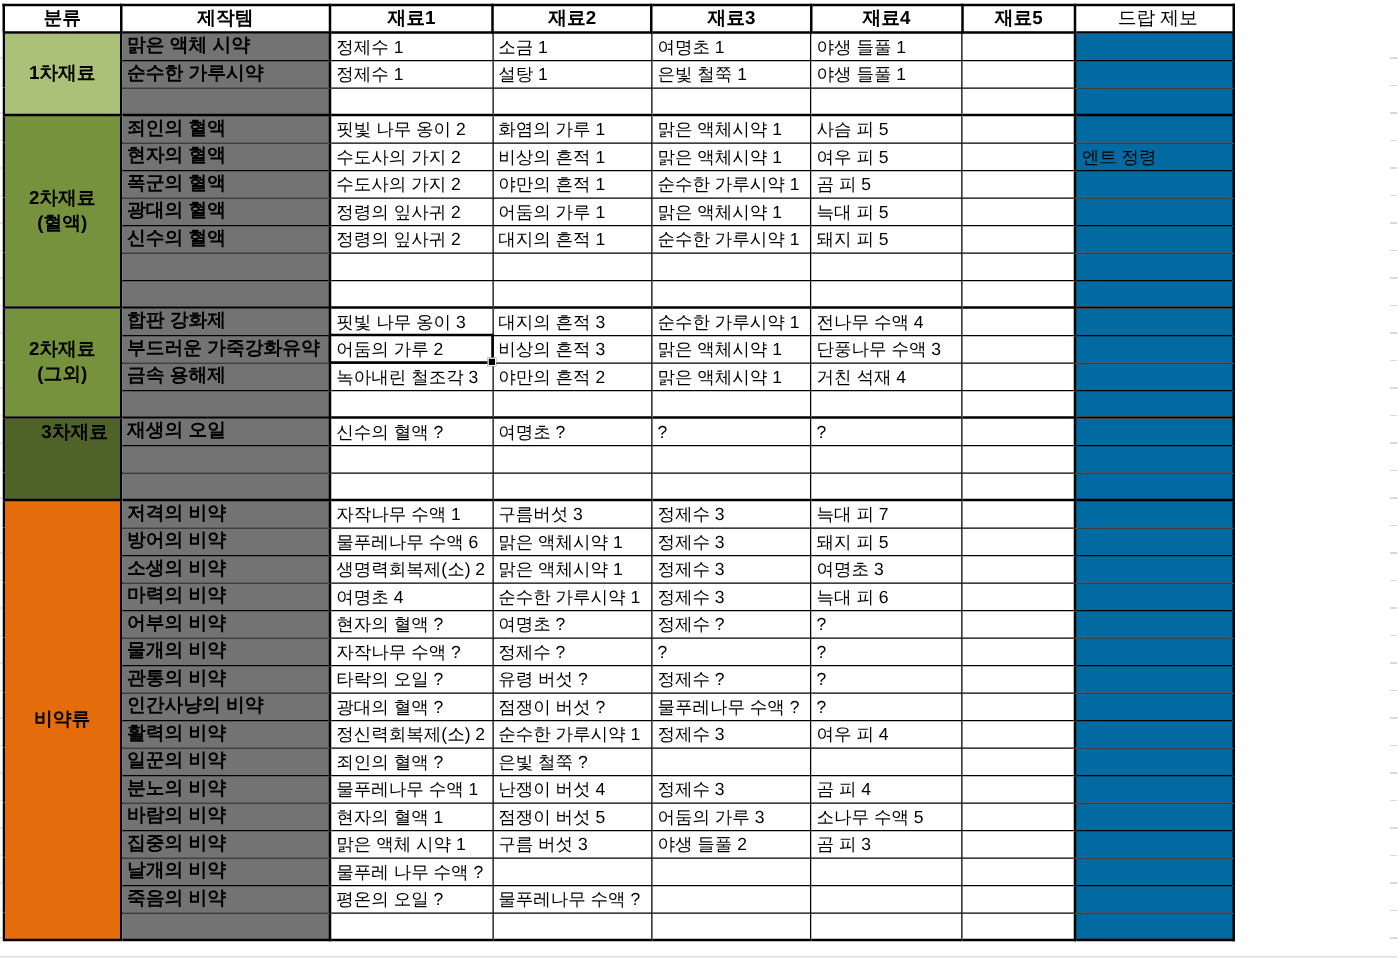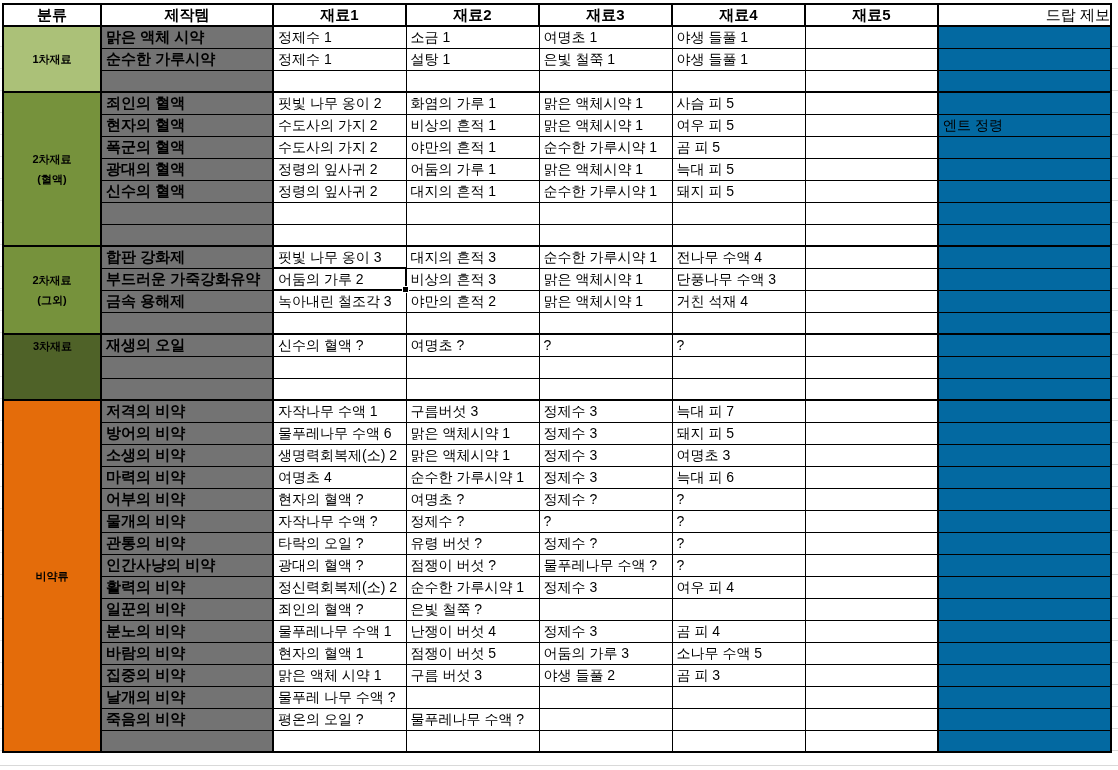--- a/index.html
+++ b/index.html
@@ -1,23 +1,23 @@
 <!DOCTYPE html>
 <html><head>
 <meta charset="utf-8">
 <style>
   html,body{margin:0;padding:0;background:#ffffff;}
   body{width:1118px;height:770px;overflow:hidden;font-family:"Liberation Sans",sans-serif;}
-  .sheet{position:relative;width:1118px;height:770px;background:#fff;}
+  .sheet{position:relative;width:988px;height:770px;background:#fff;}
   table.grid{border-collapse:collapse;table-layout:fixed;position:absolute;left:2px;top:3px;border:2px solid #000;}
   td,th{height:22px;box-sizing:border-box;padding:0 2px 0 4px;font-size:14px;line-height:20px;
         white-space:nowrap;overflow:hidden;border:1px solid #000;text-align:left;vertical-align:middle;background:#fff;color:#000;}
   th{font-weight:bold;text-align:center;padding:0;border:2px solid #000;font-size:15px;background:#fff;}
-  th.drop-h{font-weight:normal;text-align:right;padding-left:5px;}
-  td.cat{text-align:center;font-weight:bold;font-size:11px;padding:0;
+  th.drop-h{font-weight:normal;text-align:center;padding-left:5px;}
+  td.cat{text-align:center;font-weight:bold;font-size:15px;padding:0;
          border-left:2px solid #000;border-right:2px solid #000;}
   td.cat.top-left{vertical-align:top;text-align:left;padding:1px 4px;}
   td.item{background:#737373;font-weight:bold;font-size:15px;border-right:2px solid #000;}
   td.mat{background:#fff;}
   td.m-last{border-right:2px solid #000;}
   td.drop{background:#0369a1;border-right:2px solid #000;}
   tr.sec-start td{border-top:2px solid #000;}
   tr.sec-end td{border-bottom:2px solid #000;}
   td.selected{outline:2px solid #000;outline-offset:-1px;overflow:visible;position:relative;z-index:5;}
   .fill-handle{position:absolute;right:-3px;bottom:-3px;width:5px;height:5px;background:#000;border:1px solid #fff;}

